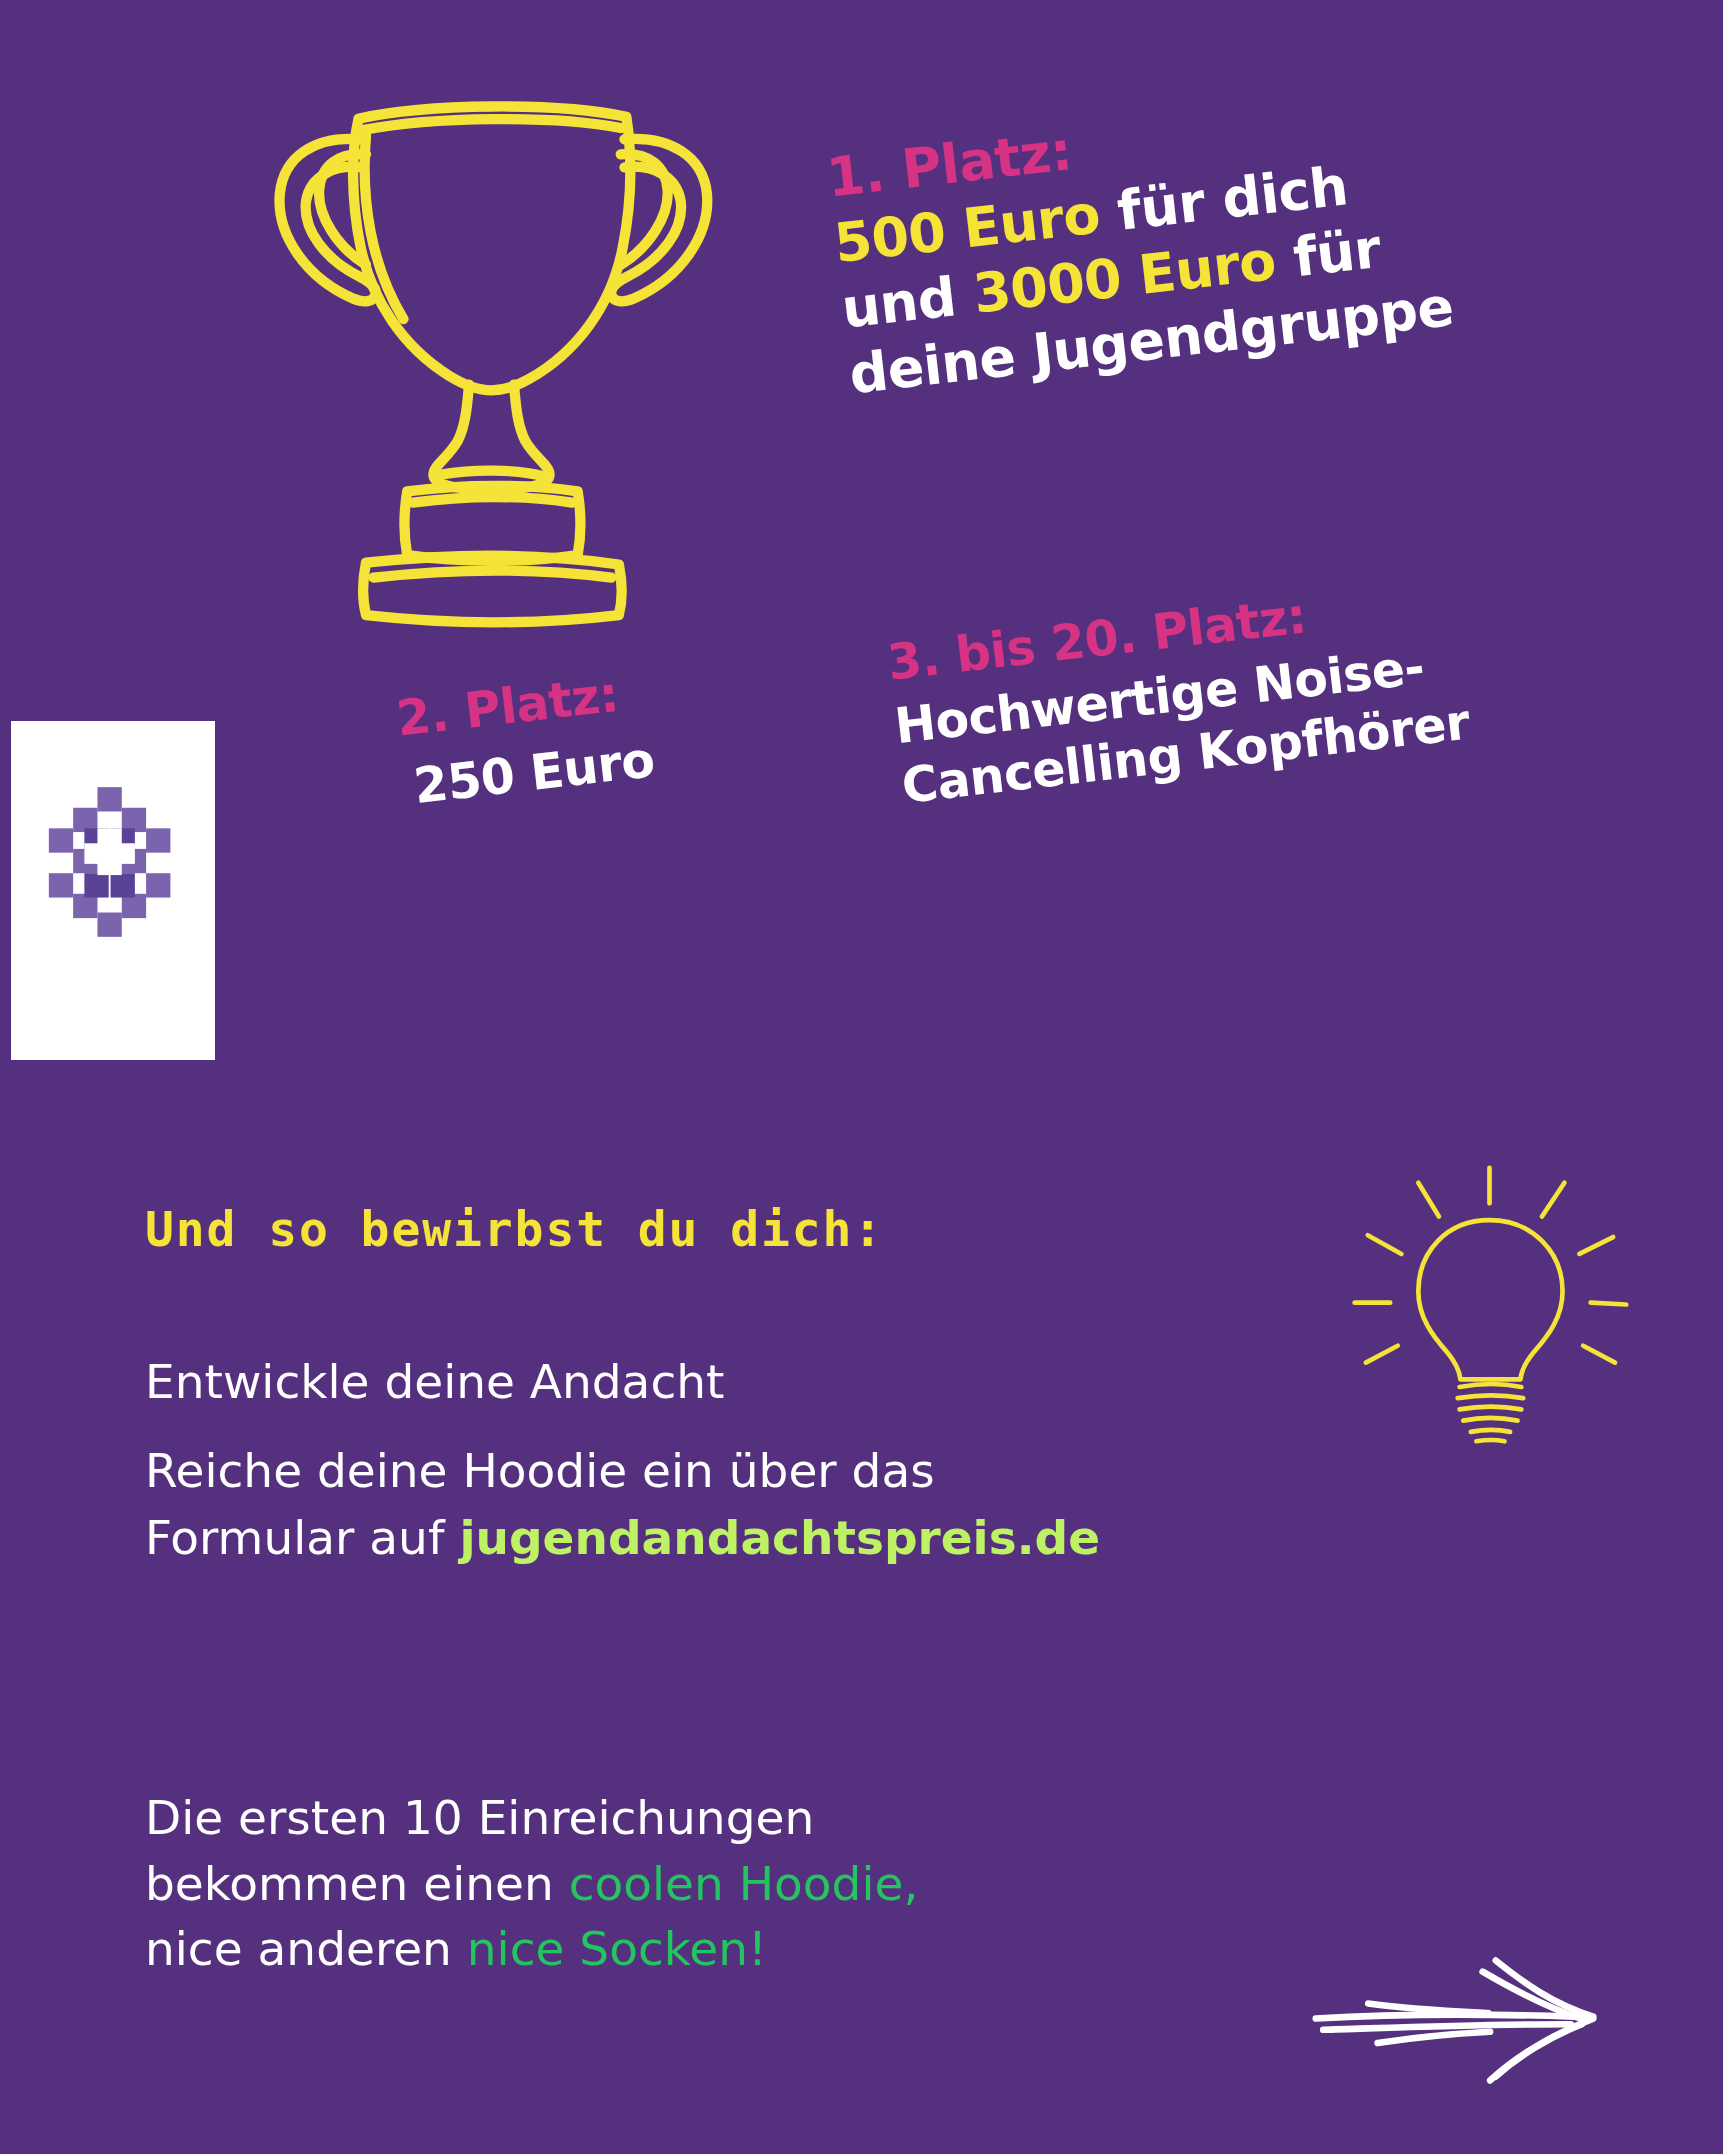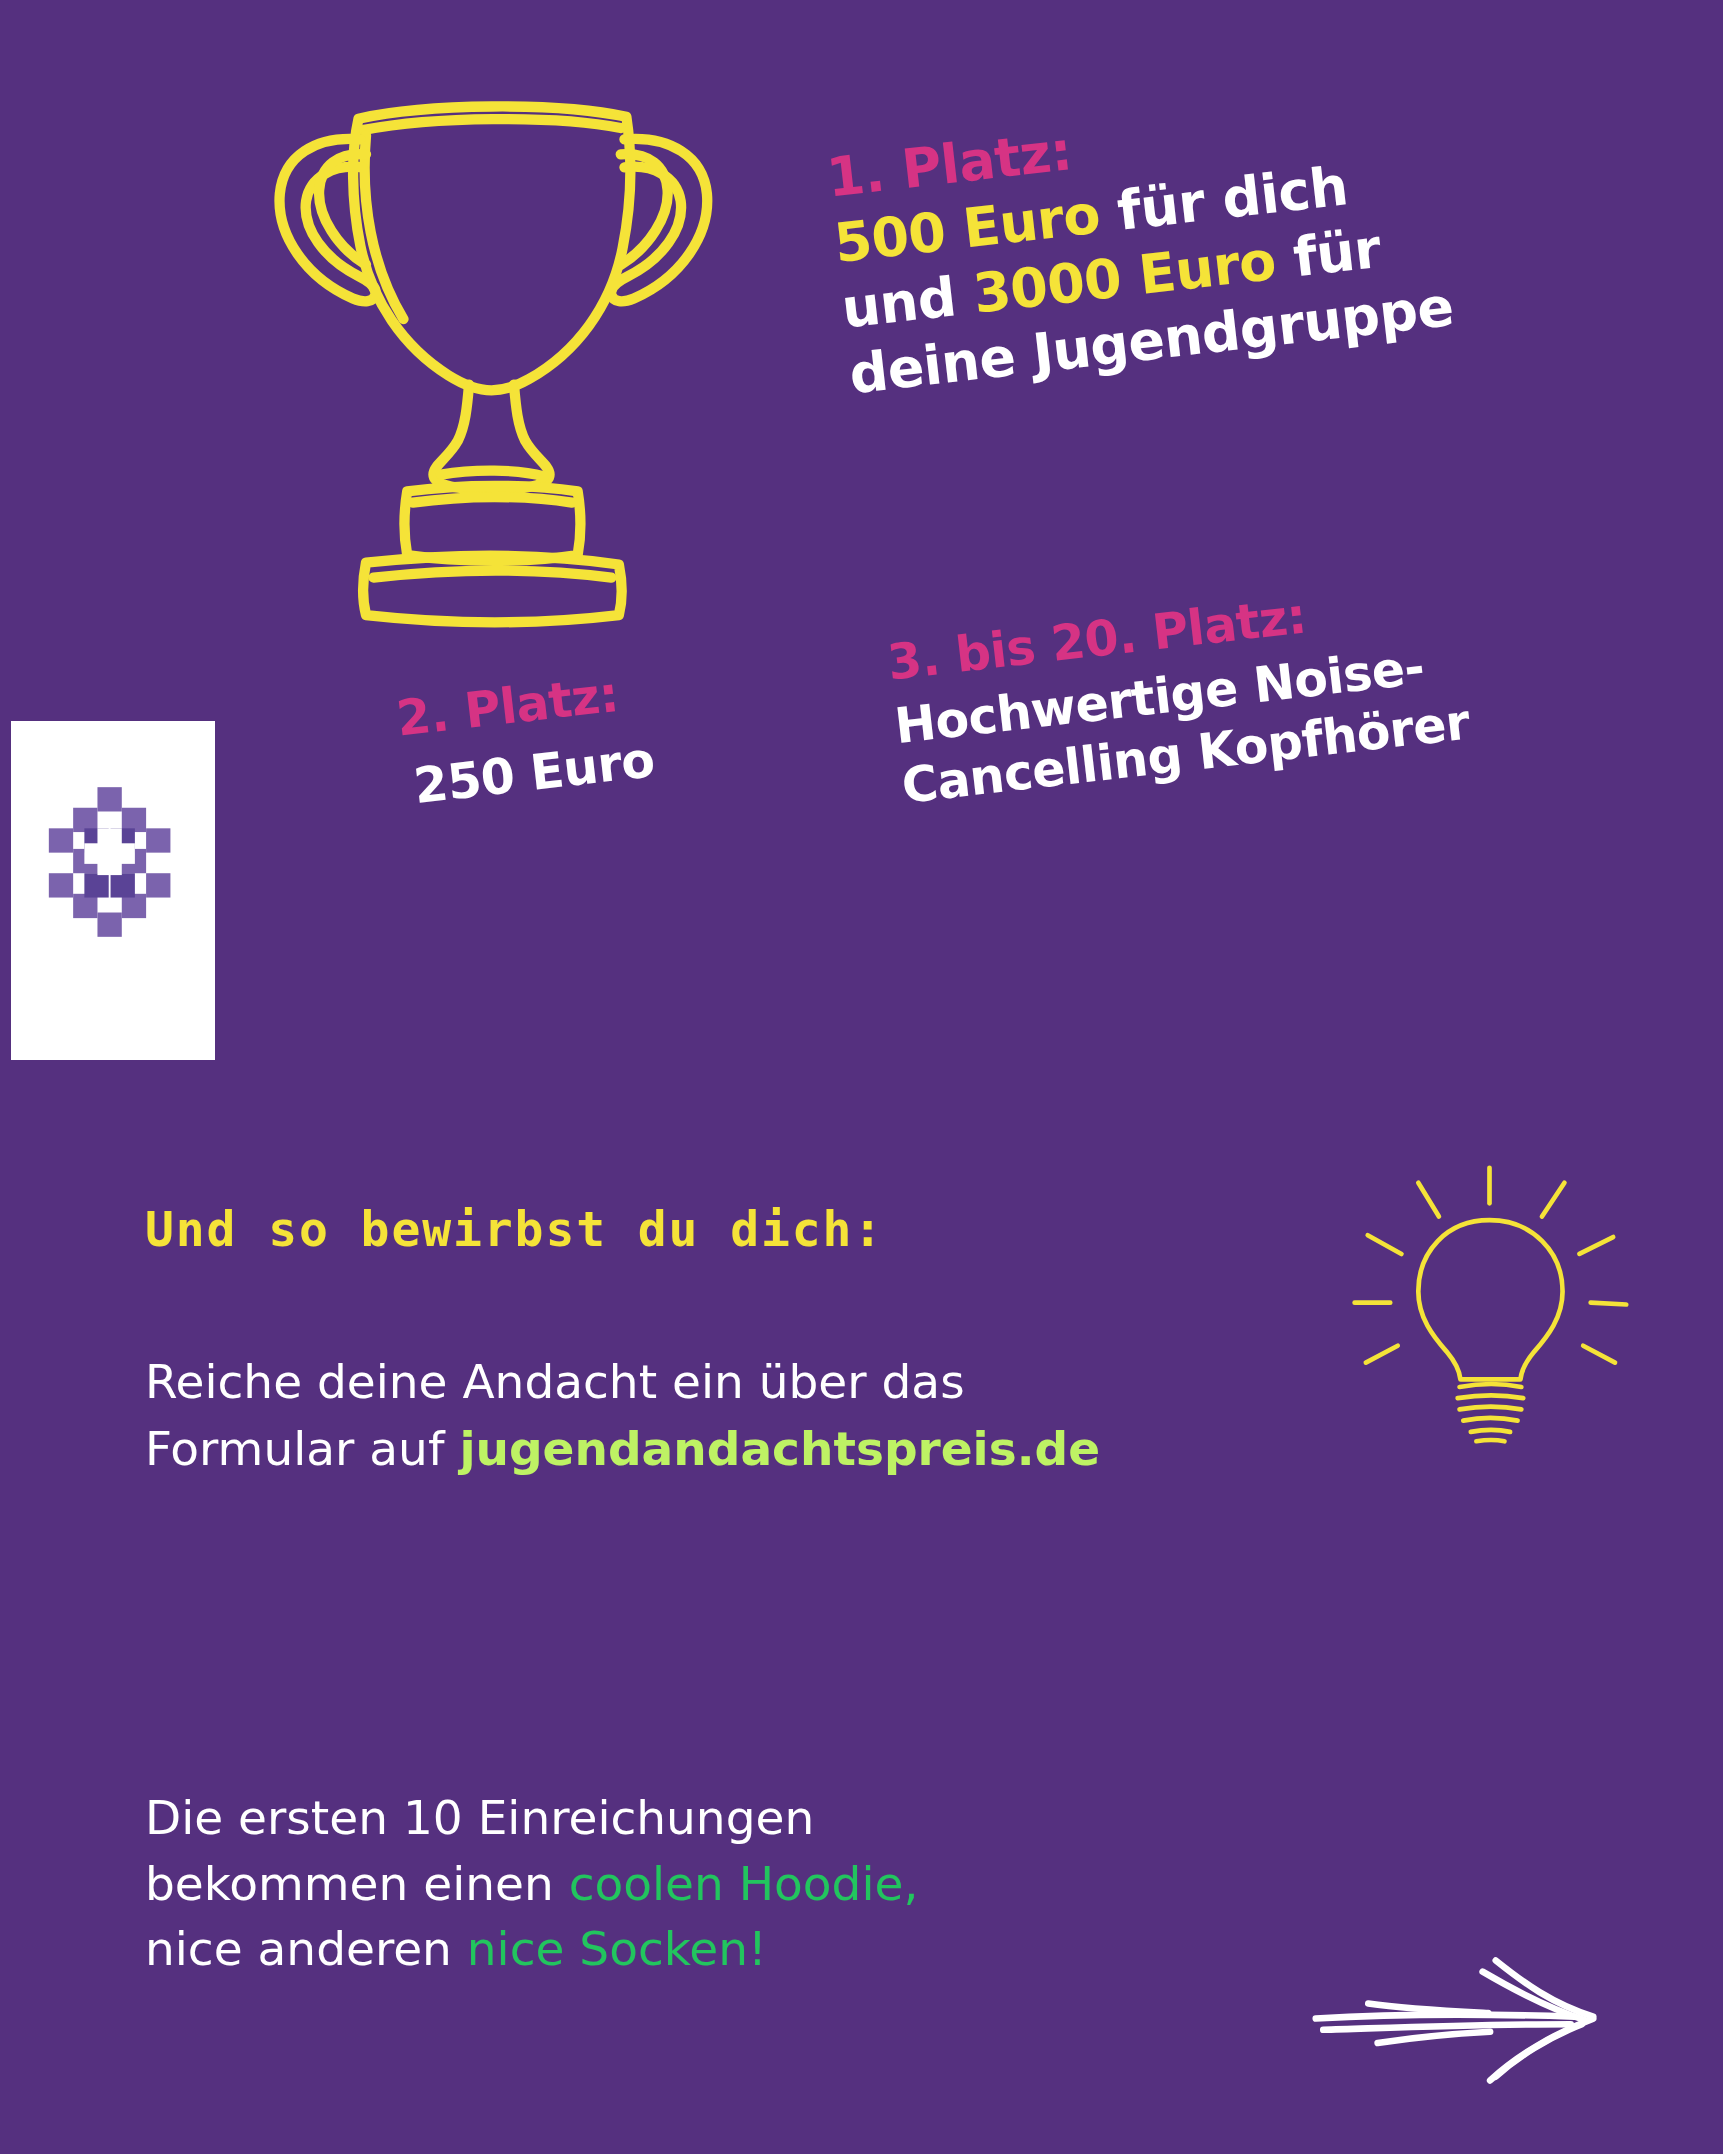--- a/index.html
+++ b/index.html
@@ -242,22 +242,23 @@
       <g fill="#ffffff">
         <rect x="70" y="44" width="26" height="50"></rect>
         <rect x="56" y="60" width="54" height="22"></rect>
       </g>
     </svg>
   </div>
 
   <div class="howto-title">Und so bewirbst du dich:</div>
 
   <div class="steps">
+    <span class="step">Entwickle deine Andacht</span>
     <span class="step">
-      <span>Reiche deine Andacht ein über das</span><br>
+      <span>Reiche deine Hoodie ein über das</span><br>
       <span>Formular auf </span><span class="link">jugendandachtspreis.de</span>
     </span>
   </div>
 
   <div class="closing">
     <br>
     <span>Die ersten 10 Einreichungen</span><br>
     <span>bekommen einen </span><span class="hl">coolen Hoodie,</span><br>
     <span>nice anderen </span><span class="hl">nice Socken!</span>
   </div>

